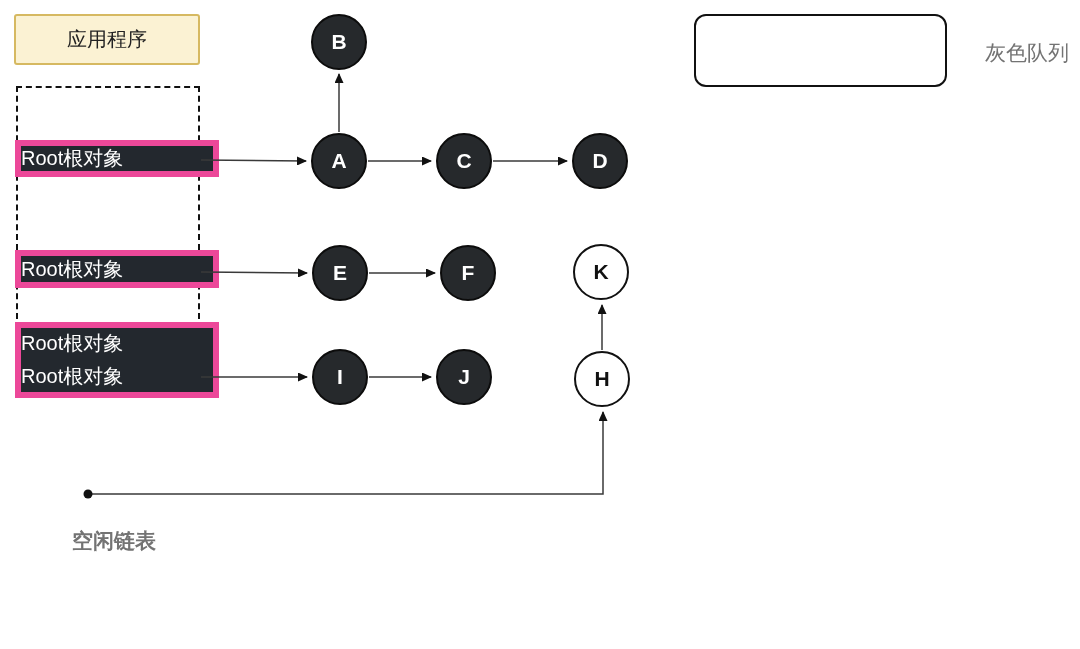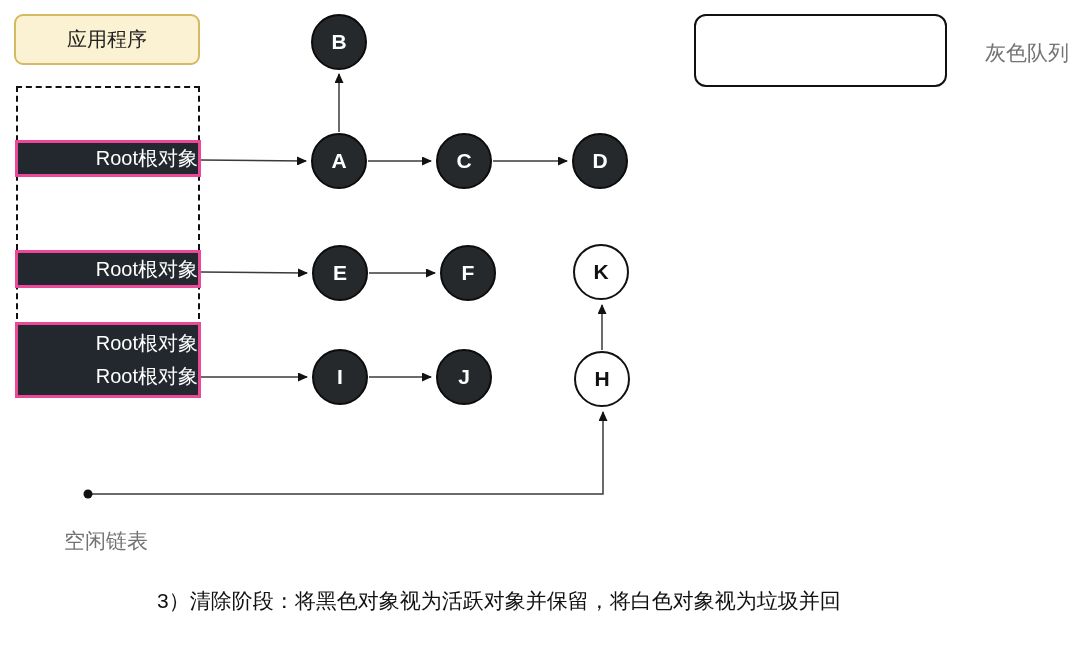--- a/index.html
+++ b/index.html
@@ -4,34 +4,34 @@
 <style>
   html,body{margin:0;padding:0;background:#fff;}
   .canvas{
     position:relative;width:1080px;height:649px;background:#fff;overflow:hidden;
     font-family:"Liberation Sans","DejaVu Sans",sans-serif;color:#111;
   }
   .app-box{
     position:absolute;left:14px;top:14px;width:186px;height:51px;
     background:var(--app_box_fill,#fbf2d3);
     border:2px solid var(--app_box_border,#d6b961);
-    border-radius:9px;box-sizing:border-box;
+    border-radius:3px;box-sizing:border-box;
     display:flex;align-items:center;justify-content:center;
     font-size:20px;color:#222;
   }
   .dashed-container{
     position:absolute;left:16px;top:86px;width:184px;height:312px;
     border:2px dashed #111;box-sizing:border-box;background:transparent;
   }
   .root-box{
-    position:absolute;left:15px;width:186px;
+    position:absolute;left:15px;width:204px;
     background:var(--root_box_fill,#23282e);
     color:#fff;font-size:20px;box-sizing:border-box;
-    display:flex;flex-direction:column;align-items:flex-end;justify-content:center;
-    gap:6px;border:3px solid #ec4899;
+    display:flex;flex-direction:column;align-items:flex-start;justify-content:center;
+    gap:6px;border:6px solid #ec4899;
   }
   .root-box.r1{top:140px;height:37px;}
   .root-box.r2{top:250px;height:38px;}
   .root-box.r3{top:322px;height:76px;}
   .node{
     position:absolute;width:56px;height:56px;border-radius:50%;
     display:flex;align-items:center;justify-content:center;
     font-size:21px;font-weight:600;box-sizing:border-box;
   }
   .node.black{
@@ -41,21 +41,21 @@
   .node.white{
     background:var(--node_white_fill,#ffffff);
     border:2.5px solid #111;color:#111;
   }
   .queue-box{
     position:absolute;left:694px;top:14px;width:253px;height:73px;
     border:2px solid #111;border-radius:12px;box-sizing:border-box;background:#fff;
   }
   .label{position:absolute;font-size:21px;color:#737373;white-space:nowrap;}
   .gray-queue-label{left:985px;top:39px;}
-  .free-list-label{left:64px;top:527px;}
+  .free-list-label{left:72px;top:527px;font-weight:bold;}
   .caption{
     position:absolute;left:157px;top:585px;width:740px;
     font-size:21px;line-height:31px;color:#111;
   }
   svg.wires{position:absolute;left:0;top:0;pointer-events:none;}
 </style>
 </head>
 <body>
 
 <div class="canvas">
@@ -128,16 +128,15 @@
   <div class="node black" style="left:436px;top:349px">
       <span>J</span>
     </div>
   <div class="node white" style="left:574px;top:351px">
       <span>H</span>
     </div>
 
   <div class="label free-list-label">空闲链表</div>
 
   <div class="caption">
-    <div>3）清除阶段：将黑色对象视为活跃对象并保留，将白色对象视为垃圾并回</div>
   </div>
 
 </div>
 
 </body></html>

